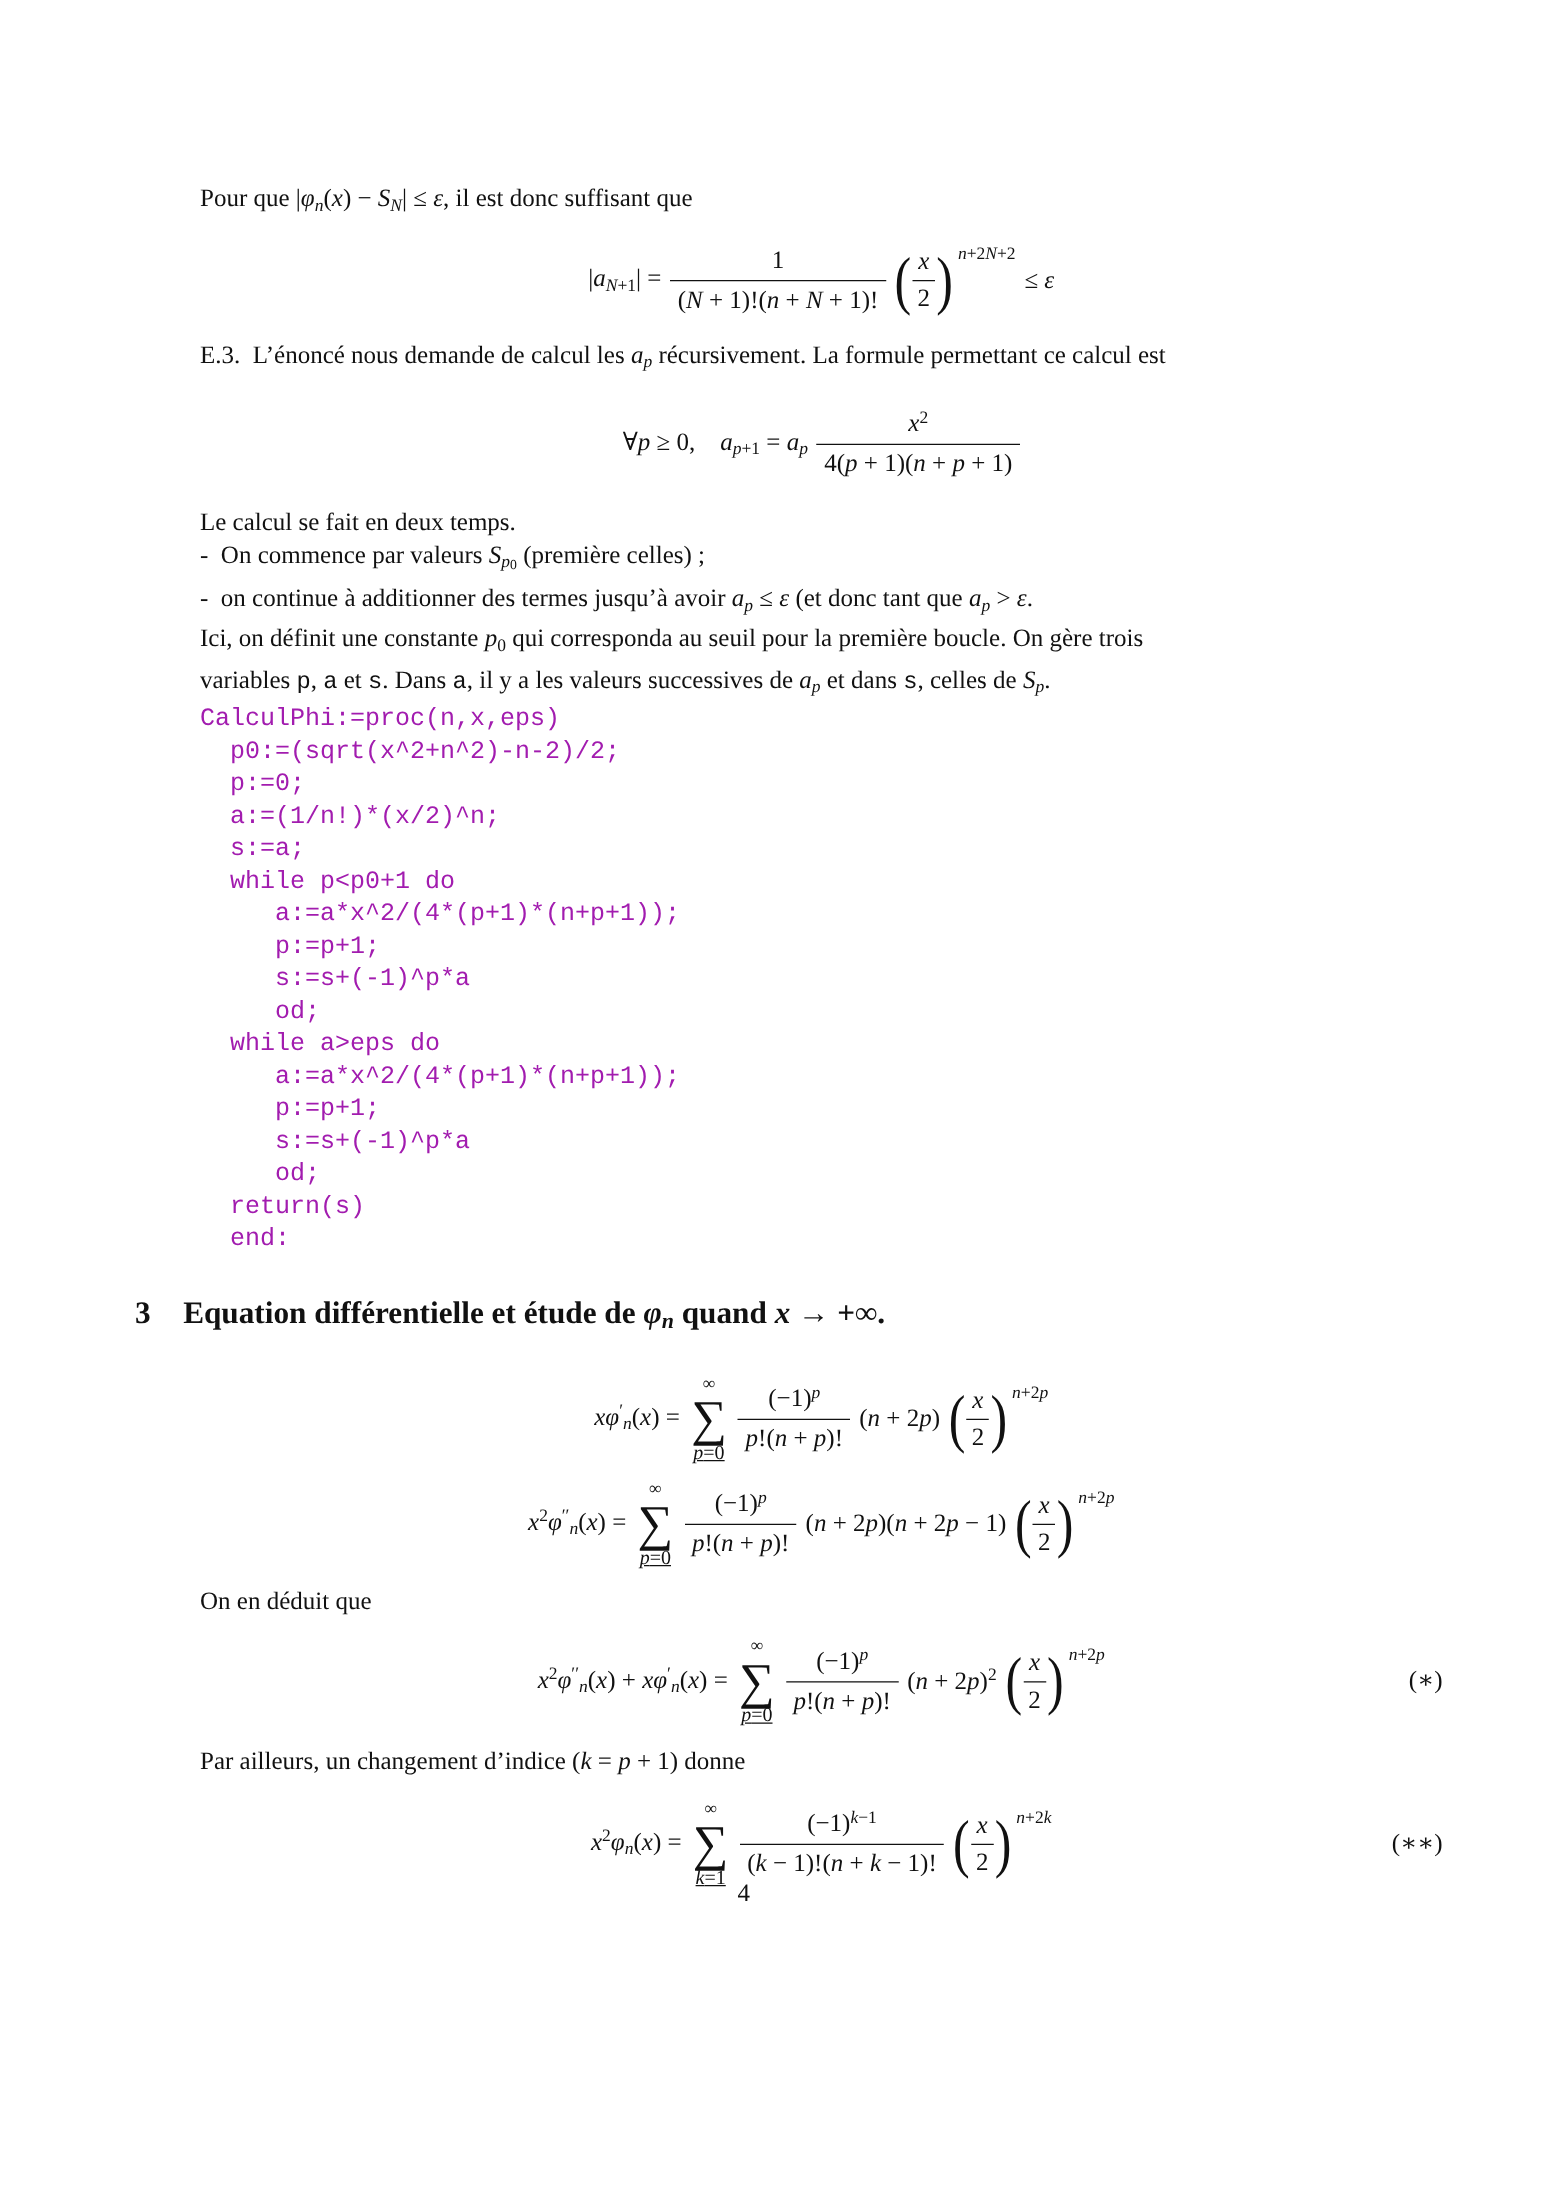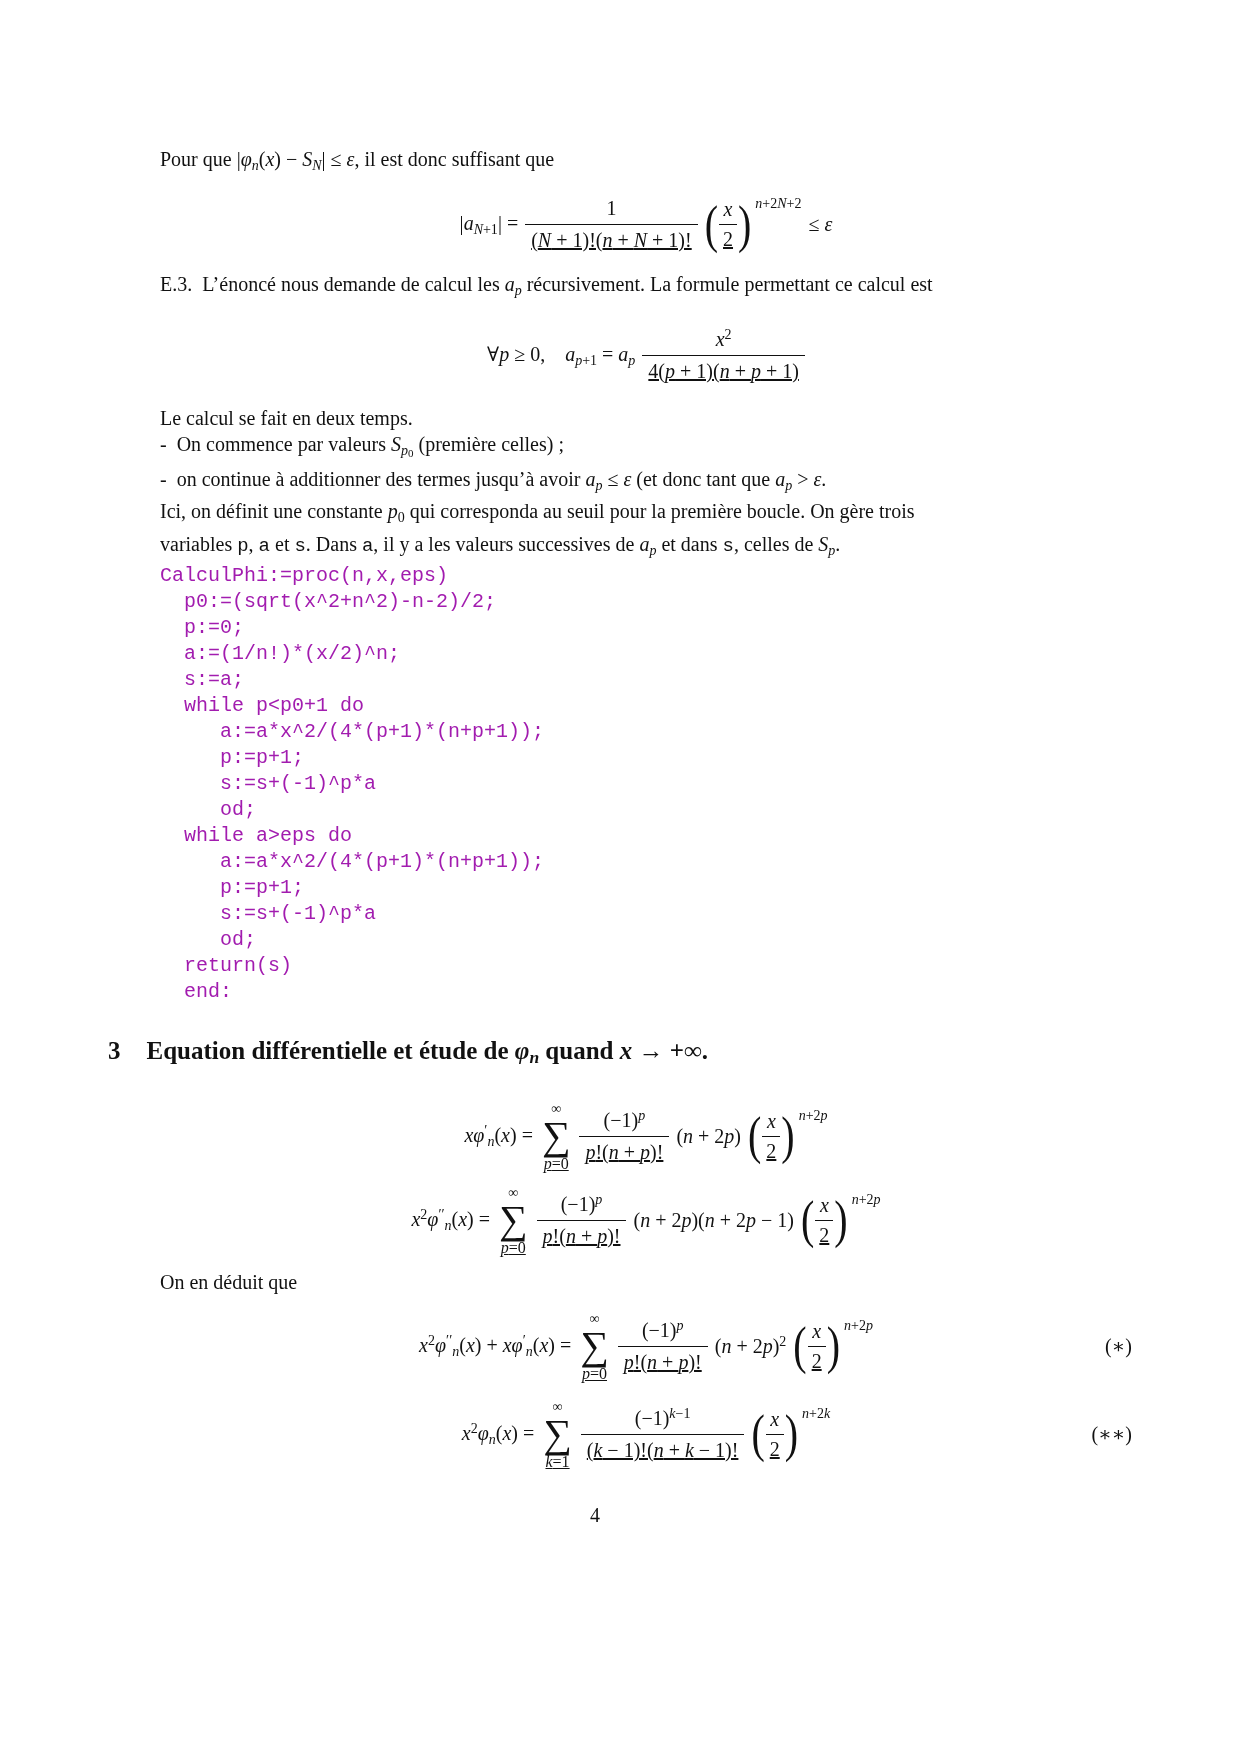--- a/index.html
+++ b/index.html
@@ -4,21 +4,21 @@
 <style>
   html,body{margin:0;padding:0;background:#ffffff;}
   .page{
     position:relative;
     width:1240px;height:1754px;
     margin:0 auto;
     background:#ffffff;color:#111;
     font-family:"Liberation Serif","DejaVu Serif",serif;
     font-size:20px;line-height:26px;
     box-sizing:border-box;
-    padding:146px 108px 0 160px;
+    padding:146px 86px 0 160px;
     overflow:hidden;
   }
   p.para{margin:0;}
   .hang{margin-left:-22px;}
   
   .rs-i{font-style:italic;}
   .rs-sub{font-size:0.7em;vertical-align:-0.25em;}
   .rs-subi{font-size:0.7em;vertical-align:-0.25em;font-style:italic;}
   .rs-sub2{font-size:0.55em;vertical-align:-0.5em;font-style:normal;}
   .rs-sup{font-size:0.7em;vertical-align:0.5em;}
@@ -27,21 +27,21 @@
   
   .equation{
     position:relative;
     display:flex;align-items:center;justify-content:center;
     gap:7px;line-height:1.25;
     margin:14px 0;min-height:64px;
   }
   .equation .m{white-space:nowrap;}
   .frac{display:inline-flex;flex-direction:column;align-items:center;white-space:nowrap;}
   .frac .num{padding:0 6px 3px;}
-  .frac .den{border-top:1.5px solid #111;padding:3px 6px 0;text-decoration:underline;}
+  .frac .den{border-top:1.5px solid #111;padding:3px 6px 0;}
   .frac.small .num{padding:0 4px 2px;}
   .frac.small .den{padding:2px 4px 0;}
   .sum{display:inline-flex;flex-direction:column;align-items:center;gap:0;line-height:1;margin:0 2px;}
   .sum-top{font-size:14px;line-height:15px;}
   .sum-sig{font-size:40px;line-height:40px;}
   .sum-bot{font-size:16px;line-height:15px;text-decoration:underline;}
   .pgroup{display:inline-flex;align-items:center;gap:1px;}
   .bigp{font-size:40px;line-height:1;transform:scaleY(1.30);display:inline-block;font-weight:normal;}
   .exp{align-self:flex-start;font-size:14px;line-height:14px;margin:0 0 0 3px;white-space:nowrap;}
   .eqtag{position:absolute;right:0;top:50%;transform:translateY(-50%);}
@@ -194,20 +194,21 @@
       <span class="frac small">
         <span class="num"><span class="rs-i">x</span></span>
         <span class="den"><span>2</span></span>
       </span>
       <span class="bigp">)</span>
       <span class="exp"><span class="rs-i">n</span><span>+2</span><span class="rs-i">p</span></span>
     </span>
     <span class="eqtag">(∗)</span>
   </div>
 
+  <p class="para"><span>Par ailleurs, un changement d’indice (</span><span class="rs-i">k</span><span> = </span><span class="rs-i">p</span><span> + 1) donne</span></p>
 
   <div class="equation" style="margin:18px 0;">
     <span class="m"><span class="rs-i">x</span><span class="rs-sup">2</span><span class="rs-i">φ</span><span class="rs-subi">n</span><span>(</span><span class="rs-i">x</span><span>) =</span></span>
     <span class="sum">
       <span class="sum-top">∞</span>
       <span class="sum-sig">∑</span>
       <span class="sum-bot"><span class="rs-i">k</span><span>=1</span></span>
     </span>
     <span class="frac">
       <span class="num"><span>(−1)</span><span class="rs-supi">k</span><span class="rs-sup">−1</span></span>

